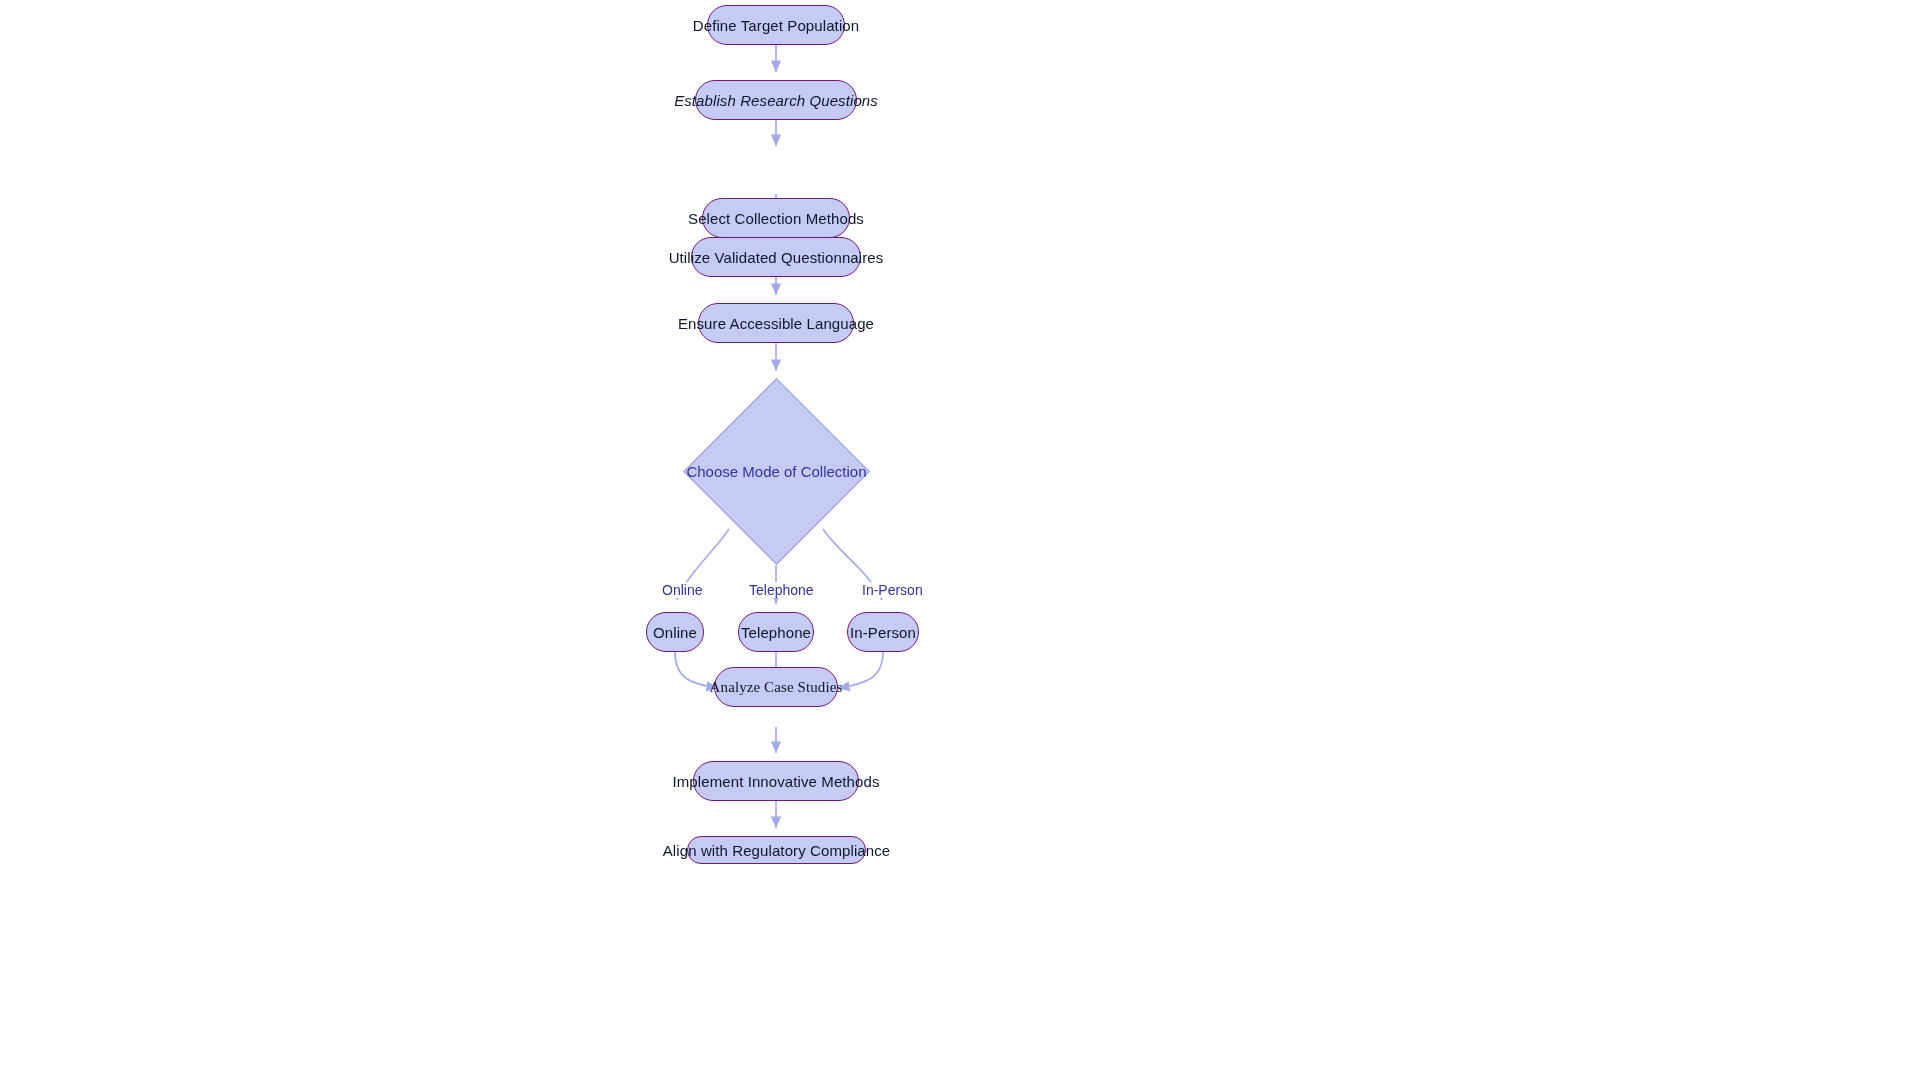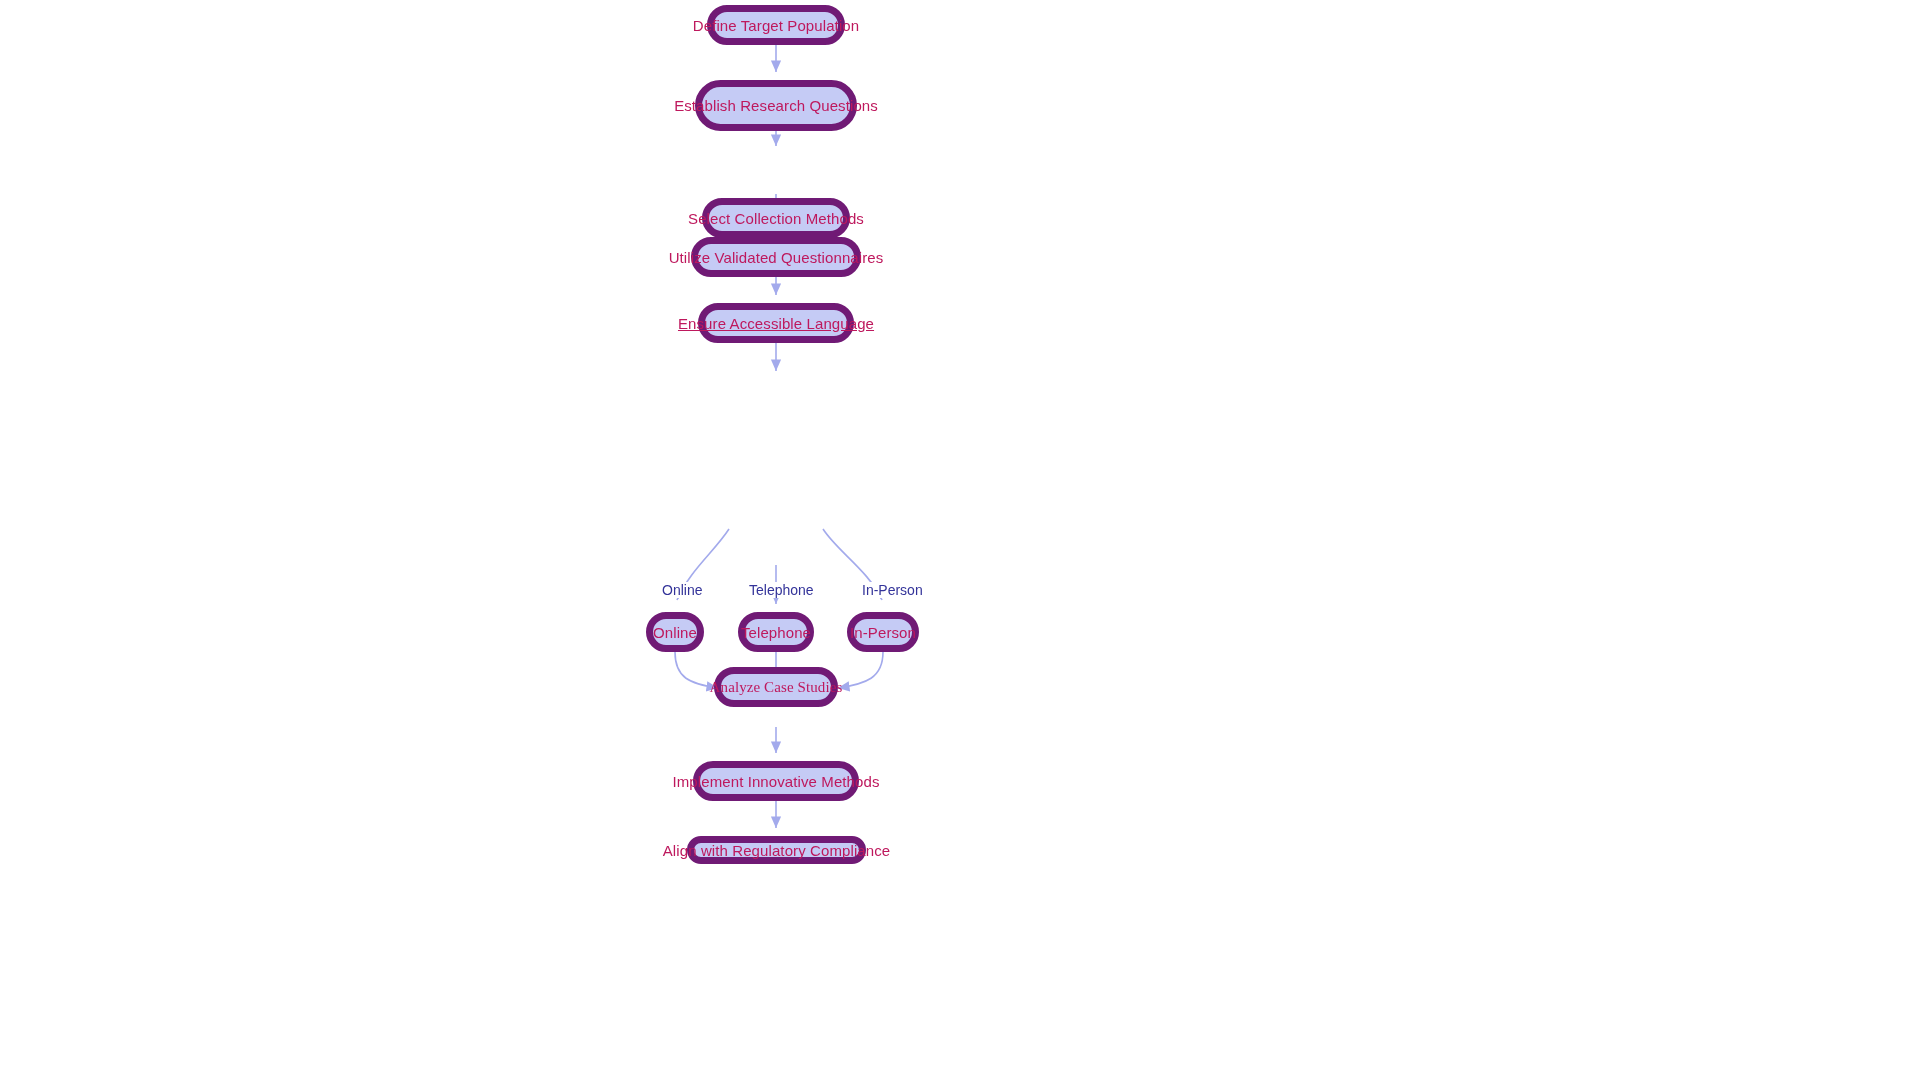--- a/index.html
+++ b/index.html
@@ -28,23 +28,23 @@
     height: 1083px;
     pointer-events: none;
   }
   .node {
     position: absolute;
     box-sizing: border-box;
     display: flex;
     align-items: center;
     justify-content: center;
     background: #c5cbf5;
-    border: 7px solid #701a75;
+    border: 1px solid #701a75;
     border-radius: 26px;
-    color: #be185d;
+    color: #0f172a;
     font-size: 15px;
     font-family: "Liberation Sans", sans-serif;
     letter-spacing: 0.1px;
     white-space: nowrap;
     line-height: 1;
   }
   .node.small {
     border-radius: 22px;
     font-size: 15px;
   }
@@ -110,36 +110,42 @@
 
       <path d="M776,727 L776,753"></path>
       <path d="M776,801 L776,828"></path>
     </g>
   </svg>
 
   <div class="node" style="left:707px; top:5px; width:138px; height:40px;">
     <span>Define Target Population</span>
   </div>
 
-  <div class="node" style="left:695px; top:80px; width:162px; height:51px;">
+  <div class="node" style="left:695px; top:80px; width:162px; height:40px;font-style:italic;">
     <span>Establish Research Questions</span>
   </div>
 
   <div class="node" style="left:702px; top:154px; width:148px; height:40px;margin-top:44px;">
     <span>Select Collection Methods</span>
   </div>
 
   <div class="node" style="left:691px; top:237px; width:170px; height:40px;">
     <span>Utilize Validated Questionnaires</span>
   </div>
 
-  <div class="node" style="left:698px; top:303px; width:156px; height:40px;text-decoration:underline;">
+  <div class="node" style="left:698px; top:303px; width:156px; height:40px;">
     <span>Ensure Accessible Language</span>
   </div>
 
+  <div class="decision-wrap" style="left:683px; top:378px; width:187px; height:187px;">
+    <svg class="decision-shape" viewBox="0 0 187 187" xmlns="http://www.w3.org/2000/svg" preserveAspectRatio="none">
+      <polygon points="93.5,0.8 186.2,93.5 93.5,186.2 0.8,93.5" fill="#c5cbf5" stroke="#9e9ee0" stroke-width="1.2"></polygon>
+    </svg>
+    <span class="decision-label">Choose Mode of Collection</span>
+  </div>
 
   <div class="edge-label" style="left:659px; top:582px;">
     <span>Online</span>
   </div>
   <div class="edge-label" style="left:746px; top:582px;">
     <span>Telephone</span>
   </div>
   <div class="edge-label" style="left:859px; top:582px;">
     <span>In-Person</span>
   </div>

